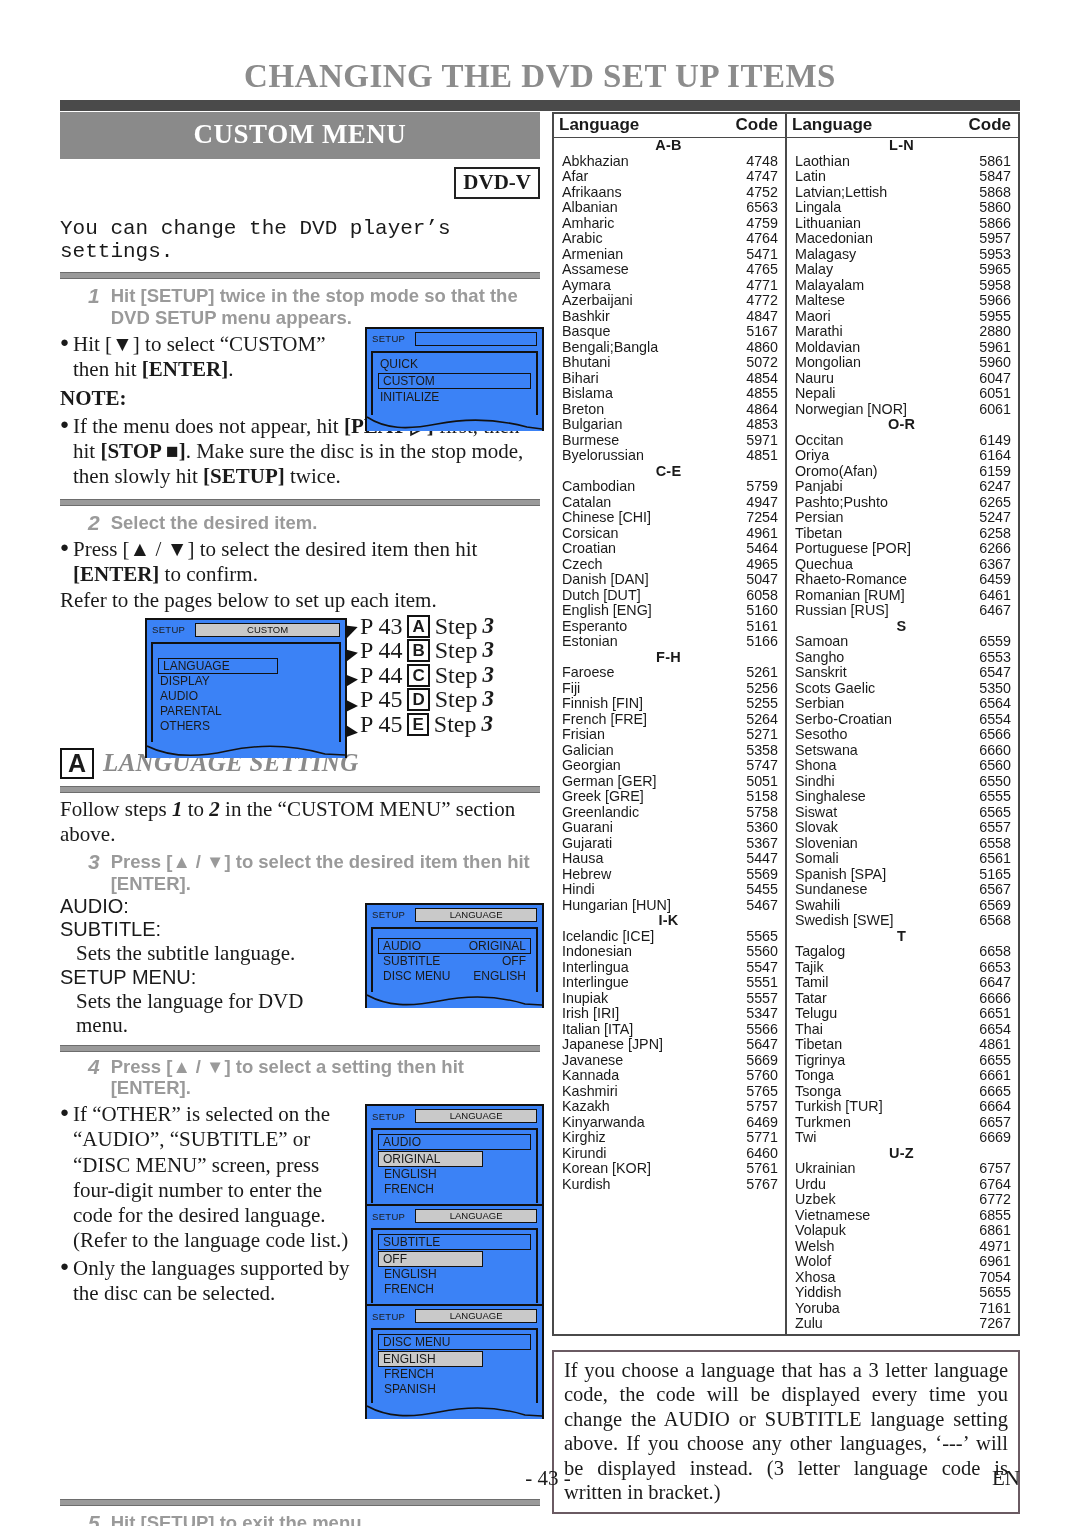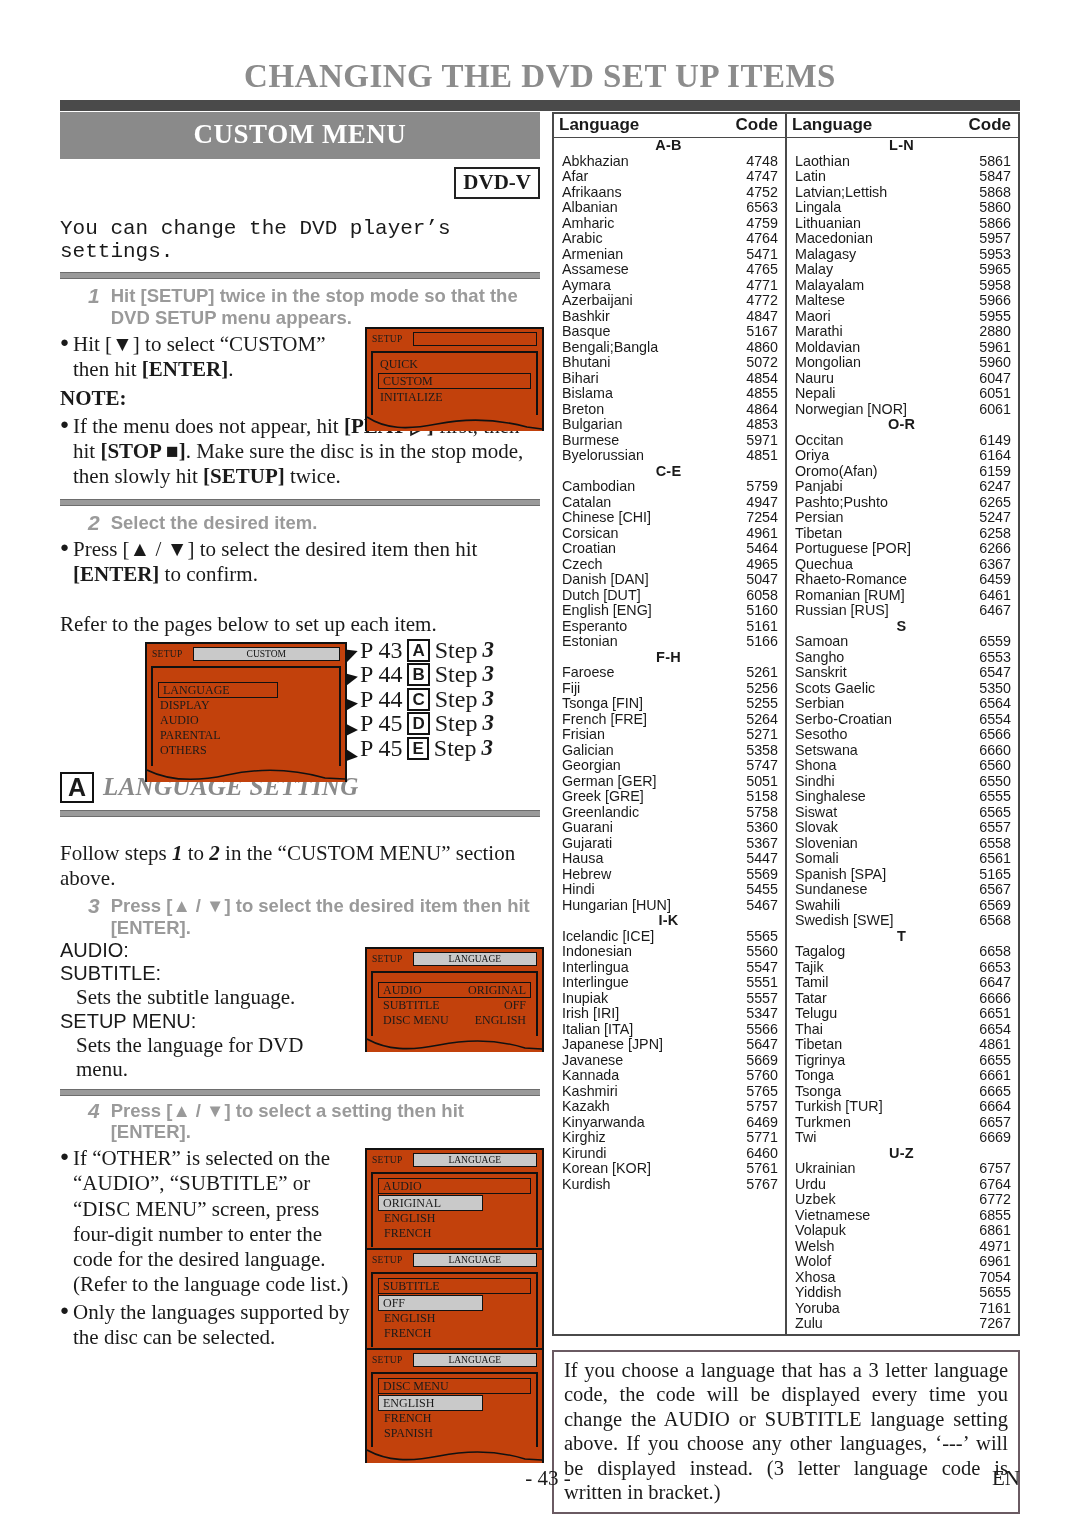--- a/index.html
+++ b/index.html
@@ -25,26 +25,26 @@
 
   .step{display:flex;gap:11px;color:#9a9a9a;font-family:"Liberation Sans",sans-serif;
     font-weight:bold;font-size:18.5px;line-height:1.18;margin-left:28px;}
   .step .num{font-style:italic;font-size:21px;line-height:1.08;}
   .step .txt{flex:1;}
 
   .bullet{display:flex;font-size:21px;line-height:1.2;margin-top:3px;}
   .bullet .dot{width:13px;flex:0 0 13px;font-size:15px;line-height:1.45;}
   .bullet .bt{flex:1;}
   .b{font-weight:bold;}
-  .plain{font-size:21px;line-height:1.2;margin-top:24px;}
+  .plain{font-size:21px;line-height:1.2;}
   .note-h{font-weight:bold;font-size:21px;margin-top:4px;}
 
   
-  .osd{position:relative;background:#c2410c;border:2px solid #111;border-bottom:none;
-       font-family:Liberation Serif, serif;}
+  .osd{position:relative;background:#3b82f6;border:2px solid #111;border-bottom:none;
+       font-family:Liberation Sans, sans-serif;}
   .osd .inner{border:2px solid #111;border-bottom:none;margin:3px 4px 0 4px;padding:4px 5px 0 5px;}
   .osd-top{display:flex;align-items:center;padding:3px 5px 2px 5px;}
   .osd-top .lbl{font-size:9.5px;letter-spacing:.3px;}
   .osd-top .fld{margin-left:10px;flex:1;border:1.6px solid #111;height:12px;}
   .osd-top .fld.lit{background:#c9c9c9;text-align:center;font-size:9.5px;line-height:12px;color:#111;}
   .osd-row{font-size:12px;line-height:15px;padding:0 2px;white-space:nowrap;}
   .osd-row.selfull{border:1.6px solid #111;padding:0 4px;line-height:14px;}
   .osd-row.selgrey{border:1.6px solid #111;background:#c9c9c9;padding:0 4px;line-height:14px;}
   .osd-torn{display:block;width:100%;height:16px;}
 
@@ -479,21 +479,21 @@
             <div class="ctgrp">F-H</div>
             <div class="ctrow">
               <span class="lang">Faroese</span>
               <span>5261</span>
             </div>
             <div class="ctrow">
               <span class="lang">Fiji</span>
               <span>5256</span>
             </div>
             <div class="ctrow">
-              <span class="lang">Tsonga [FIN]</span>
+              <span class="lang">Finnish [FIN]</span>
               <span>5255</span>
             </div>
             <div class="ctrow">
               <span class="lang">French [FRE]</span>
               <span>5264</span>
             </div>
             <div class="ctrow">
               <span class="lang">Frisian</span>
               <span>5271</span>
             </div>

